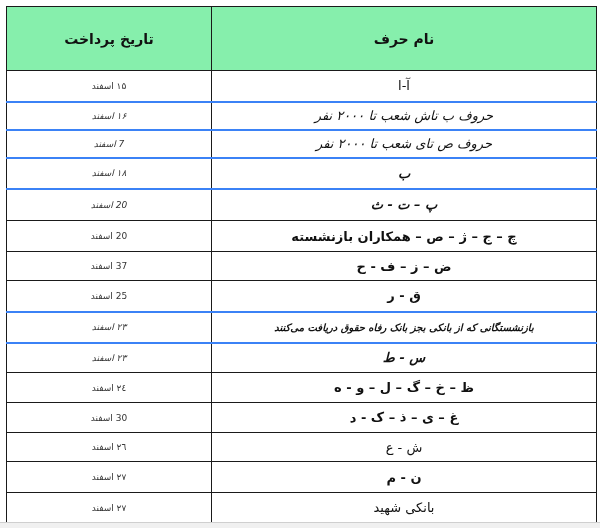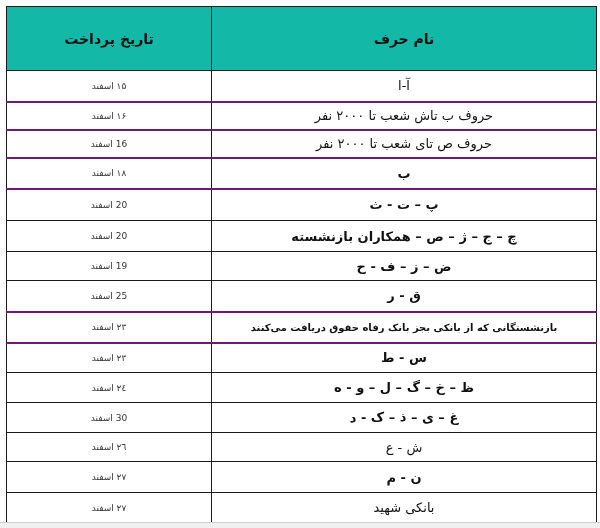--- a/index.html
+++ b/index.html
@@ -12,28 +12,28 @@
       border-top: 1px solid #cfcfcf;
     }
     table.schedule {
       position: absolute; left: 6px; top: 6px; width: 590px;
       border-collapse: collapse; direction: rtl; table-layout: fixed;
     }
     table.schedule th, table.schedule td {
       border: 1px solid #1a1a1a; text-align: center; vertical-align: middle; padding: 0;
     }
     table.schedule thead th {
-      background: #14b8a6; height: 63px; font-weight: bold; font-size: 14px; color: #111;
+      background: #86efac; height: 63px; font-weight: bold; font-size: 14px; color: #111;
     }
     col.c-name { width: 385px; }
     col.c-date { width: 205px; }
     td.name { font-size: 13px; font-weight: bold; color: #111; }
     td.name.light { font-weight: normal; }
     td.date { font-size: 9px; color: #333; }
-    tr.thick-top td { border-top: 2px solid #701a75; }
+    tr.thick-top td { border-top: 2px solid #3b82f6; font-style: italic; }
   </style>
 </head>
 <body>
 
 <table class="schedule">
   <colgroup>
       <col class="c-name">
       <col class="c-date">
     </colgroup>
   <thead>
@@ -46,37 +46,37 @@
     <tr style="height:31px">
       <td class="name light">آ-ا</td>
       <td class="date">۱۵ اسفند</td>
     </tr>
     <tr class="thick-top" style="height:28px">
       <td class="name light">حروف ب تاش شعب تا ۲۰۰۰ نفر</td>
       <td class="date">۱۶ اسفند</td>
     </tr>
     <tr class="thick-top" style="height:28px">
       <td class="name light">حروف ص تای  شعب تا ۲۰۰۰ نفر</td>
-      <td class="date">16 اسفند</td>
+      <td class="date">7 اسفند</td>
     </tr>
     <tr class="thick-top" style="height:31px">
       <td class="name">ب</td>
       <td class="date">۱۸ اسفند</td>
     </tr>
     <tr class="thick-top" style="height:32px">
       <td class="name">پ – ت - ث</td>
       <td class="date">20 اسفند</td>
     </tr>
     <tr style="height:31px">
       <td class="name">چ – ج – ژ – ص – همکاران بازنشسته</td>
       <td class="date">20 اسفند</td>
     </tr>
     <tr style="height:29px">
       <td class="name">ض – ز – ف - ح</td>
-      <td class="date">19 اسفند</td>
+      <td class="date">37 اسفند</td>
     </tr>
     <tr style="height:31px">
       <td class="name">ق - ر</td>
       <td class="date">25 اسفند</td>
     </tr>
     <tr class="thick-top" style="height:31px">
       <td class="name" style="font-size:10px">بازنشستگانی که از بانکی بجز بانک رفاه حقوق دریافت می‌کنند</td>
       <td class="date">۲۳ اسفند</td>
     </tr>
     <tr class="thick-top" style="height:30px">

